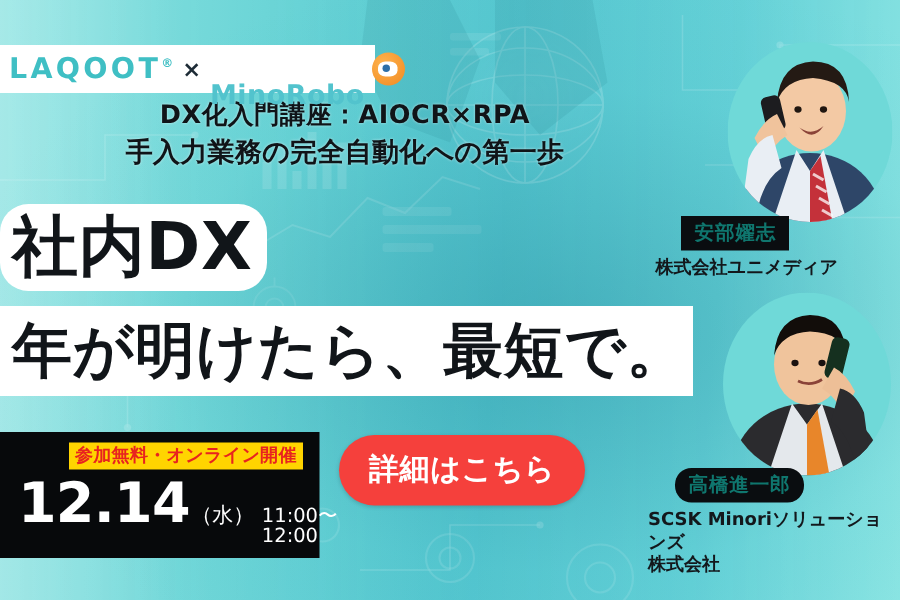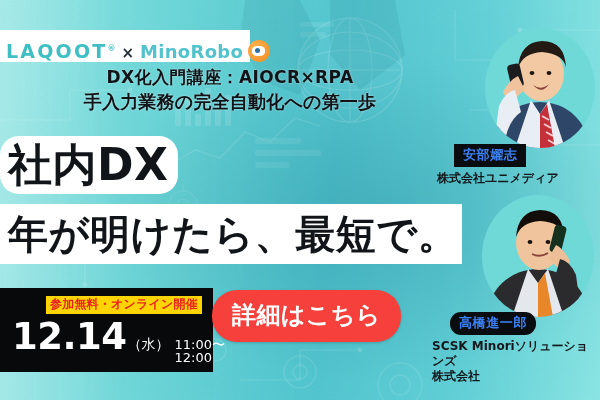--- a/index.html
+++ b/index.html
@@ -26,21 +26,21 @@
   .bg-dark-left{
     position:absolute; left:0; top:0; width:120px; height:400px;
     background:linear-gradient(90deg,rgba(255,255,255,.22),rgba(255,255,255,0));
   }
 
   
   .logo-bar{
     position:absolute; left:0; top:30px;
     height:32px; width:250px;
     background:#ffffff;
-    display:flex; align-items:flex-end;
+    display:flex; align-items:center;
     padding-left:6px; gap:4px;
     z-index:6;
   }
   .logo-laqoot{
     font-family:"DejaVu Sans",sans-serif;
     font-weight:700; font-size:19px; letter-spacing:2.2px;
     color:#3fbfc4;
   }
   .logo-reg{ font-size:8px; color:#3fbfc4; vertical-align:super; letter-spacing:0; }
   .logo-x{ font-family:"DejaVu Sans",sans-serif; font-weight:700; font-size:15px; color:#1d2b36; margin:0 2px; }
@@ -125,46 +125,46 @@
     font-family:"DejaVu Sans","Liberation Sans",sans-serif;
     font-size:14px; font-weight:400; margin-left:1px; line-height:1;
   }
   .date-time{
     font-family:"DejaVu Sans","Liberation Sans",sans-serif;
     font-size:13px; font-weight:400; margin-left:5px; line-height:1;
   }
 
   
   .cta{
-    position:absolute; left:212px; top:290px;
+    position:absolute; left:226px; top:290px;
     background:#f5403c; color:#ffffff;
     border:none; border-radius:25px;
     padding:9px 20px 11px 20px;
     font-family:"DejaVu Sans","Liberation Sans",sans-serif;
-    font-weight:700; font-size:24px; letter-spacing:.4px;
+    font-weight:700; font-size:20px; letter-spacing:.4px;
     cursor:pointer; z-index:7;
     box-shadow:0 1px 3px rgba(0,0,0,.18);
     white-space:nowrap;
   }
 
   
   .photo{
     position:absolute; border-radius:50%;
     overflow:hidden; z-index:4;
   }
   .photo svg{ display:block; width:100%; height:100%; }
   .photo-1{ left:485px; top:28px; width:110px; height:120px; }
   .photo-2{ left:482px; top:195px; width:112px; height:122px; }
 
   
   .speaker{ position:absolute; z-index:6; }
   .speaker-1{ left:437px; top:144px; width:160px; }
   .speaker-2{ left:432px; top:312px; width:166px; }
   .name-plate{
-    display:inline-block; background:#0a0d10; color:#3b82f6;
+    display:inline-block; background:#0a0d10; color:#0f766e;
     font-family:"DejaVu Sans","Liberation Sans",sans-serif;
     font-weight:700; font-size:13px; letter-spacing:.6px;
     padding:2px 9px 3px 9px;
     white-space:nowrap;
   }
   .speaker-1 .name-plate{ margin-left:17px; }
   .speaker-2 .name-plate{ margin-left:18px;border-radius:11px; }
   .company{
     margin-top:4px;
     font-family:"DejaVu Sans","Liberation Sans",sans-serif;

